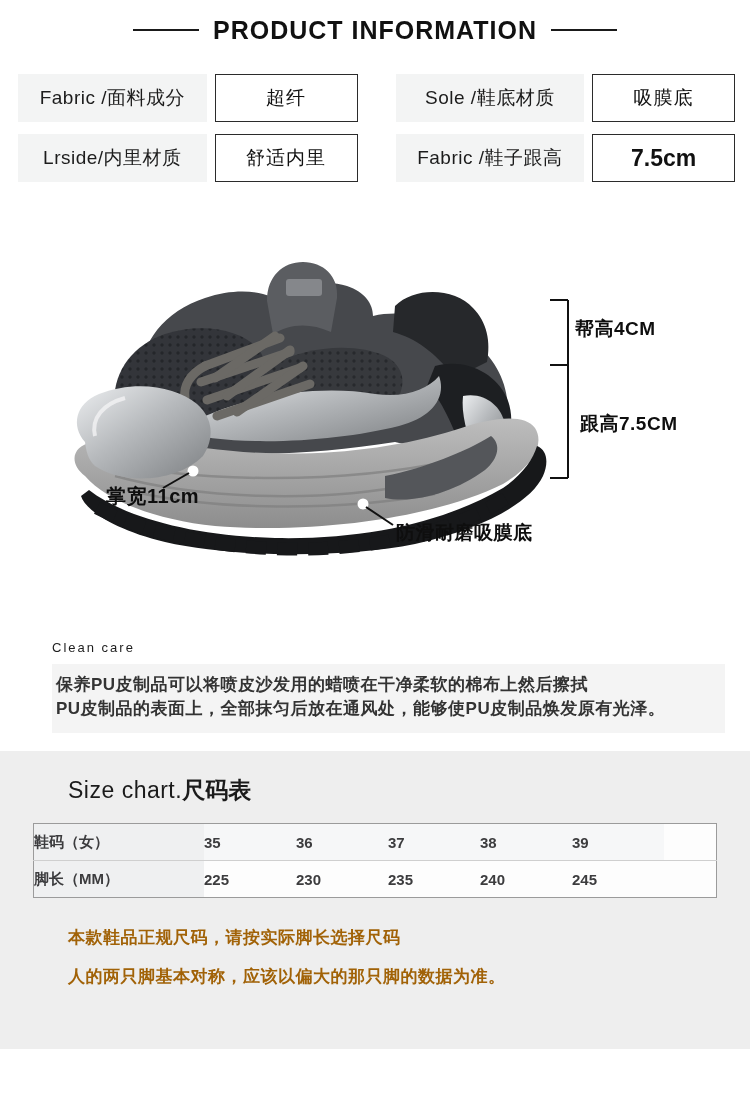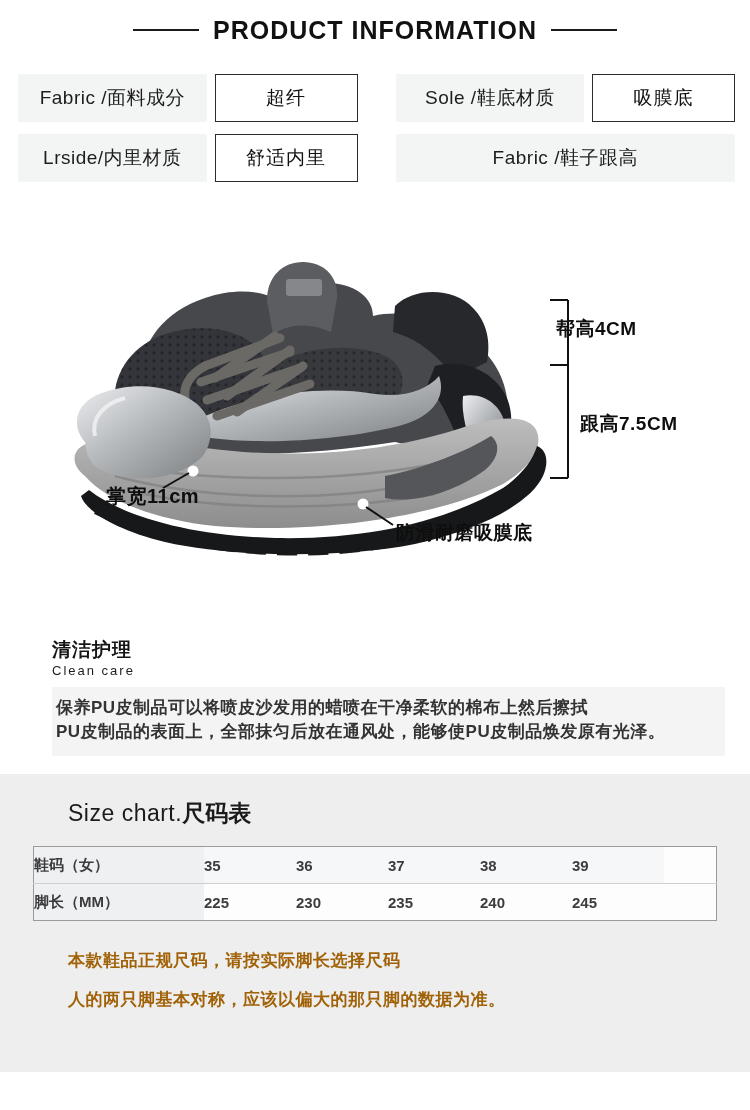--- a/index.html
+++ b/index.html
@@ -40,21 +40,21 @@
   }
   .spec-item:nth-child(4) .spec-value{font-size:23px;font-weight:700;letter-spacing:0;}
 
   
   .figure{position:relative;margin-top:62px;height:336px;}
   .shoe-svg{position:absolute;left:55px;top:2px;}
   .anno-svg{position:absolute;left:0;top:0;}
   .anno{
     position:absolute;font-size:19px;font-weight:700;color:#0e0e0e;white-space:nowrap;letter-spacing:0.5px;
   }
-  .anno-upper{left:556px;top:72px;}
+  .anno-upper{left:575px;top:72px;}
   .anno-heel{left:580px;top:167px;}
   .anno-palm{left:106px;top:239px;font-size:20px;}
   .anno-outsole{left:396px;top:276px;}
 
   
   .care{margin:58px 25px 0 52px;}
   .care h3{margin:0;font-size:19px;font-weight:800;color:#161616;line-height:23px;letter-spacing:1px;}
   .care-en{font-size:13px;color:#1d1d1d;letter-spacing:2px;line-height:20px;}
   .care-box{
     margin-top:6px;background:#f4f4f4;padding:9px 10px 12px 4px;
@@ -105,20 +105,21 @@
     <div class="spec-item">
       <div class="spec-label">Sole /鞋底材质</div>
       <div class="spec-value">吸膜底</div>
     </div>
     <div class="spec-item">
       <div class="spec-label">Lrside/内里材质</div>
       <div class="spec-value">舒适内里</div>
     </div>
     <div class="spec-item">
       <div class="spec-label">Fabric /鞋子跟高</div>
+      <div class="spec-value">7.5cm</div>
     </div>
   </div>
 
   <div class="figure">
 
     <svg class="shoe-svg" width="505" height="318" viewBox="0 0 505 318">
       <defs>
         <linearGradient id="metal" x1="0" y1="0" x2="1" y2="1">
           <stop offset="0" stop-color="#eceef0"></stop>
           <stop offset="0.45" stop-color="#b7babd"></stop>
@@ -193,21 +194,20 @@
       <line x1="366" y1="263" x2="393" y2="281" stroke="#111" stroke-width="2"></line>
     </svg>
 
     <div class="anno anno-upper">帮高4CM</div>
     <div class="anno anno-heel">跟高7.5CM</div>
     <div class="anno anno-palm">掌宽11cm</div>
     <div class="anno anno-outsole">防滑耐磨吸膜底</div>
   </div>
 
   <div class="care">
-    <h3>清洁护理</h3>
     <div class="care-en">Clean care</div>
     <div class="care-box">
       <p>保养PU皮制品可以将喷皮沙发用的蜡喷在干净柔软的棉布上然后擦拭</p>
       <p>PU皮制品的表面上，全部抹匀后放在通风处，能够使PU皮制品焕发原有光泽。</p>
     </div>
   </div>
 
   <div class="sizes">
     <div class="sizes-title">
       <span class="t-en">Size chart.</span><span class="t-cn">尺码表</span>

